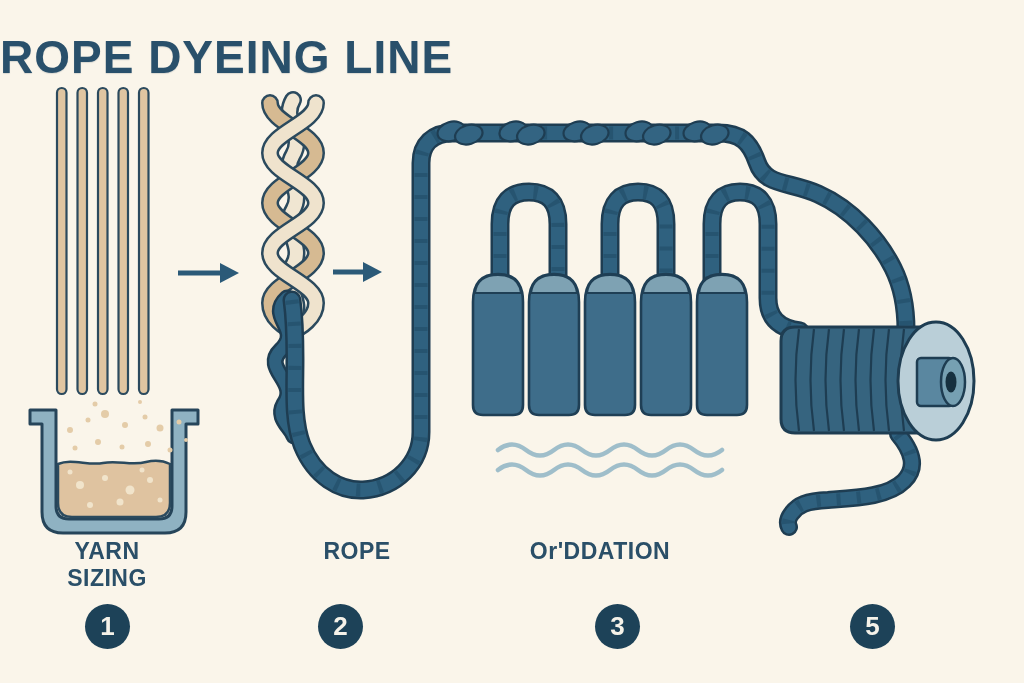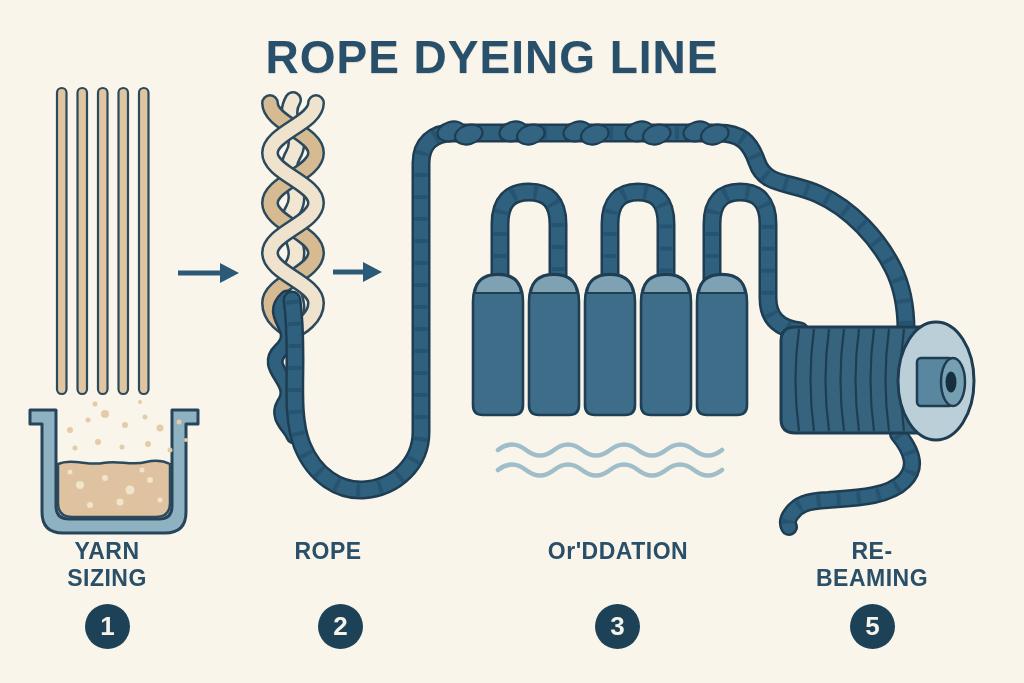--- a/index.html
+++ b/index.html
@@ -5,21 +5,20 @@
   html,body{margin:0;padding:0;}
   body{
     width:1024px;height:683px;overflow:hidden;
     background:#faf5ea;
     font-family:"Liberation Sans", sans-serif;
     position:relative;
   }
   .stage-area{position:absolute;width:1024px;height:683px;top:0;left:0;}
   .title{
     position:absolute;top:30px;left:0;width:984px;
-    text-align:center;
     font-size:46px;font-weight:700;letter-spacing:1px;
     color:#29506b;
     text-shadow:0 1px 1px rgba(40,60,80,.15);
   }
   .diagram-svg{position:absolute;top:0;left:0;}
   .stage-label{
     position:absolute;top:538px;width:260px;
     text-align:center;
     font-size:23px;font-weight:700;letter-spacing:.5px;line-height:27px;
     color:#2a4f68;
@@ -198,30 +197,26 @@
       <ellipse cx="951" cy="382" rx="5.5" ry="10.5" fill="#16303f"></ellipse>
     </g>
   </svg>
 
   <div class="title">ROPE DYEING LINE</div>
 
   <div class="stage-label" style="left:-23px;">
     <div>YARN</div>
     <div>SIZING</div>
   </div>
-  <div class="stage-label" style="left:198px;">
+  <div class="stage-label" style="left:227px;">
     <div>ROPE</div>
   </div>
-  <div class="stage-label" style="left:488px;">
+  <div class="stage-label" style="left:470px;">
     <div>Or'DDATION</div>
     <div></div>
-  </div>
-  <div class="stage-label" style="left:742px;">
-    <div>RE-</div>
-    <div>BEAMING</div>
   </div>
 
   <div class="stage-number" style="left:85px;">1</div>
   <div class="stage-number" style="left:318px;">2</div>
   <div class="stage-number" style="left:595px;">3</div>
   <div class="stage-number" style="left:850px;">5</div>
 
 </div>
 
 </body></html>

